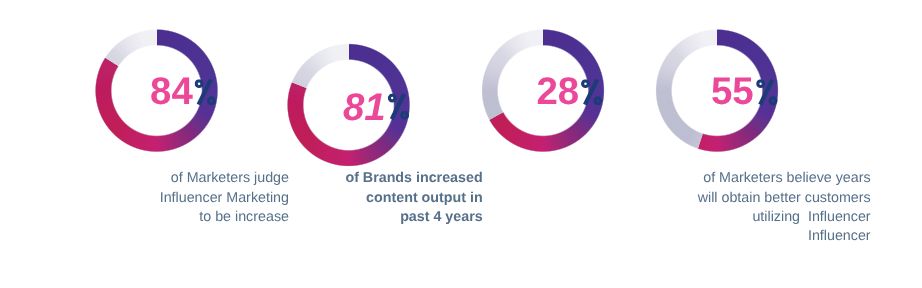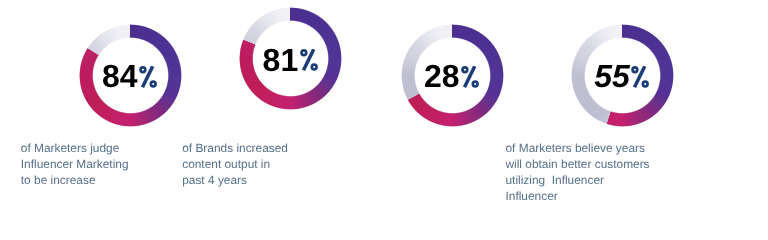--- a/index.html
+++ b/index.html
@@ -5,26 +5,26 @@
   html,body{margin:0;padding:0;}
   body{width:768px;height:231px;background:#ffffff;font-family:"Liberation Sans",sans-serif;
        overflow:hidden;-webkit-font-smoothing:antialiased;text-rendering:geometricPrecision;}
   .board{position:relative;width:768px;height:231px;background:#ffffff;}
   .stat{position:absolute;left:0;top:0;width:768px;height:231px;}
   .ring-wrap{position:absolute;width:103px;height:103px;}
   .ring{position:absolute;inset:0;border-radius:50%;
         -webkit-mask: radial-gradient(circle at 50% 50%, transparent 0 37.2px, #000 38.4px 50.3px, transparent 51.4px);
         mask: radial-gradient(circle at 50% 50%, transparent 0 37.2px, #000 38.4px 50.3px, transparent 51.4px);}
   .pct{position:absolute;left:0;top:1.5px;width:103px;height:103px;display:flex;
-       align-items:center;justify-content:center;font-size:32px;font-weight:bold;
-       color:#000000;letter-spacing:0px;opacity:0.999;}
+       align-items:center;justify-content:flex-end;font-size:32px;font-weight:bold;
+       color:#ec4899;letter-spacing:0px;opacity:0.999;}
   .pct .num{display:inline-block;}
   .pct .sym{display:inline-block;width:19.5px;height:23px;margin-left:1.5px;position:relative;top:0.5px;}
   .pct .sym svg{display:block;}
-  .caption{position:absolute;top:141px;width:220px;text-align:left;opacity:0.999;
+  .caption{position:absolute;top:141px;width:220px;text-align:right;opacity:0.999;
            white-space:pre-wrap;font-size:11.9px;line-height:15.9px;color:#56708a;}
 </style>
 </head>
 <body>
 
 <div class="board">
 
   <div class="stat">
     <div class="ring-wrap" style="left: 78.7px; top: 23.8px;">
       <div class="ring track" style="background: conic-gradient(rgb(240, 240, 245) 0deg, rgb(238, 238, 244) 140deg, rgb(198, 198, 215) 195deg, rgb(190, 190, 210) 210deg, rgb(191, 191, 210) 270deg, rgb(211, 211, 224) 297deg, rgb(216, 216, 228) 312deg, rgb(230, 230, 238) 328deg, rgb(240, 240, 245) 345deg);"></div>
@@ -39,37 +39,37 @@
                 <path d="M24.3 -1.0 L30.6 1.9 L10.1 43.8 L3.8 40.9 Z"></path>
               </g>
             </svg>
           </span>
       </div>
     </div>
     <div class="caption" style="left: 20.8px;"><span>of Marketers judge</span><br><span>Influencer Marketing</span><br><span>to be increase</span></div>
   </div>
 
   <div class="stat">
-    <div class="ring-wrap" style="left: 239.4px; top: 7px;">
+    <div class="ring-wrap" style="left: 239.4px; top: 36px; font-style: italic;">
       <div class="ring track" style="background: conic-gradient(rgb(240, 240, 245) 0deg, rgb(238, 238, 244) 140deg, rgb(198, 198, 215) 195deg, rgb(190, 190, 210) 210deg, rgb(191, 191, 210) 270deg, rgb(211, 211, 224) 297deg, rgb(216, 216, 228) 312deg, rgb(230, 230, 238) 328deg, rgb(240, 240, 245) 345deg);"></div>
       <div class="ring arc" style="background: conic-gradient(rgb(75, 46, 143) 0deg, rgb(79, 53, 150) 92deg, rgb(86, 48, 150) 115deg, rgb(109, 48, 136) 130deg, rgb(123, 42, 128) 137deg, rgb(154, 40, 120) 158deg, rgb(196, 32, 112) 180deg, rgb(194, 31, 100) 205deg, rgb(192, 30, 87) 228deg, rgb(190, 27, 94) 272deg, rgb(188, 33, 101) 291.25deg, rgba(0, 0, 0, 0) 291.95deg);"></div>
       <div class="pct">
         <span class="num">81</span>
         <span class="sym">
             <svg width="19.5" height="23" viewBox="0 0 39 46">
               <g fill="#1c3c77">
                 <path fill-rule="evenodd" d="M7.8 0.0a7.4 7.4 0 1 1 0 14.8 7.4 7.4 0 1 1 0-14.8zm0 5.3a2.1 2.1 0 1 0 0 4.2 2.1 2.1 0 1 0 0-4.2z"></path>
                 <path fill-rule="evenodd" d="M28.4 28.6a7.4 7.4 0 1 1 0 14.8 7.4 7.4 0 1 1 0-14.8zm0 5.3a2.1 2.1 0 1 0 0 4.2 2.1 2.1 0 1 0 0-4.2z"></path>
                 <path d="M24.3 -1.0 L30.6 1.9 L10.1 43.8 L3.8 40.9 Z"></path>
               </g>
             </svg>
           </span>
       </div>
     </div>
-    <div class="caption" style="left: 182.2px;"><span>of Brands increased</span><br><span>content output in</span><br><span>past 4 years</span></div>
+    <div class="caption" style="left: 182.2px; font-weight: bold;"><span>of Brands increased</span><br><span>content output in</span><br><span>past 4 years</span></div>
   </div>
 
   <div class="stat">
     <div class="ring-wrap" style="left: 400.7px; top: 23.8px;">
       <div class="ring track" style="background: conic-gradient(rgb(240, 240, 245) 0deg, rgb(238, 238, 244) 140deg, rgb(198, 198, 215) 195deg, rgb(190, 190, 210) 210deg, rgb(191, 191, 210) 270deg, rgb(211, 211, 224) 297deg, rgb(216, 216, 228) 312deg, rgb(230, 230, 238) 328deg, rgb(240, 240, 245) 345deg);"></div>
       <div class="ring arc" style="background: conic-gradient(rgb(75, 46, 143) 0deg, rgb(79, 53, 150) 92deg, rgb(86, 48, 150) 115deg, rgb(109, 48, 136) 130deg, rgb(123, 42, 128) 137deg, rgb(154, 40, 120) 158deg, rgb(196, 32, 112) 180deg, rgb(194, 31, 100) 205deg, rgb(192, 30, 87) 228deg, rgb(191, 29, 89) 240.85deg, rgba(0, 0, 0, 0) 241.55deg);"></div>
       <div class="pct">
         <span class="num">28</span>
         <span class="sym">
             <svg width="19.5" height="23" viewBox="0 0 39 46">
@@ -78,21 +78,21 @@
                 <path fill-rule="evenodd" d="M28.4 28.6a7.4 7.4 0 1 1 0 14.8 7.4 7.4 0 1 1 0-14.8zm0 5.3a2.1 2.1 0 1 0 0 4.2 2.1 2.1 0 1 0 0-4.2z"></path>
                 <path d="M24.3 -1.0 L30.6 1.9 L10.1 43.8 L3.8 40.9 Z"></path>
               </g>
             </svg>
           </span>
       </div>
     </div>
   </div>
 
   <div class="stat">
-    <div class="ring-wrap" style="left: 571px; top: 23.8px; font-style: italic;">
+    <div class="ring-wrap" style="left: 546px; top: 23.8px;">
       <div class="ring track" style="background: conic-gradient(rgb(240, 240, 245) 0deg, rgb(238, 238, 244) 140deg, rgb(198, 198, 215) 195deg, rgb(190, 190, 210) 210deg, rgb(191, 191, 210) 270deg, rgb(211, 211, 224) 297deg, rgb(216, 216, 228) 312deg, rgb(230, 230, 238) 328deg, rgb(240, 240, 245) 345deg);"></div>
       <div class="ring arc" style="background: conic-gradient(rgb(75, 46, 143) 0deg, rgb(79, 53, 150) 92deg, rgb(86, 48, 150) 115deg, rgb(109, 48, 136) 130deg, rgb(123, 42, 128) 137deg, rgb(154, 40, 120) 158deg, rgb(196, 32, 112) 180deg, rgb(195, 31, 103) 197.65deg, rgba(0, 0, 0, 0) 198.35deg);"></div>
       <div class="pct">
         <span class="num">55</span>
         <span class="sym">
             <svg width="19.5" height="23" viewBox="0 0 39 46">
               <g fill="#1c3c77">
                 <path fill-rule="evenodd" d="M7.8 0.0a7.4 7.4 0 1 1 0 14.8 7.4 7.4 0 1 1 0-14.8zm0 5.3a2.1 2.1 0 1 0 0 4.2 2.1 2.1 0 1 0 0-4.2z"></path>
                 <path fill-rule="evenodd" d="M28.4 28.6a7.4 7.4 0 1 1 0 14.8 7.4 7.4 0 1 1 0-14.8zm0 5.3a2.1 2.1 0 1 0 0 4.2 2.1 2.1 0 1 0 0-4.2z"></path>
                 <path d="M24.3 -1.0 L30.6 1.9 L10.1 43.8 L3.8 40.9 Z"></path>

